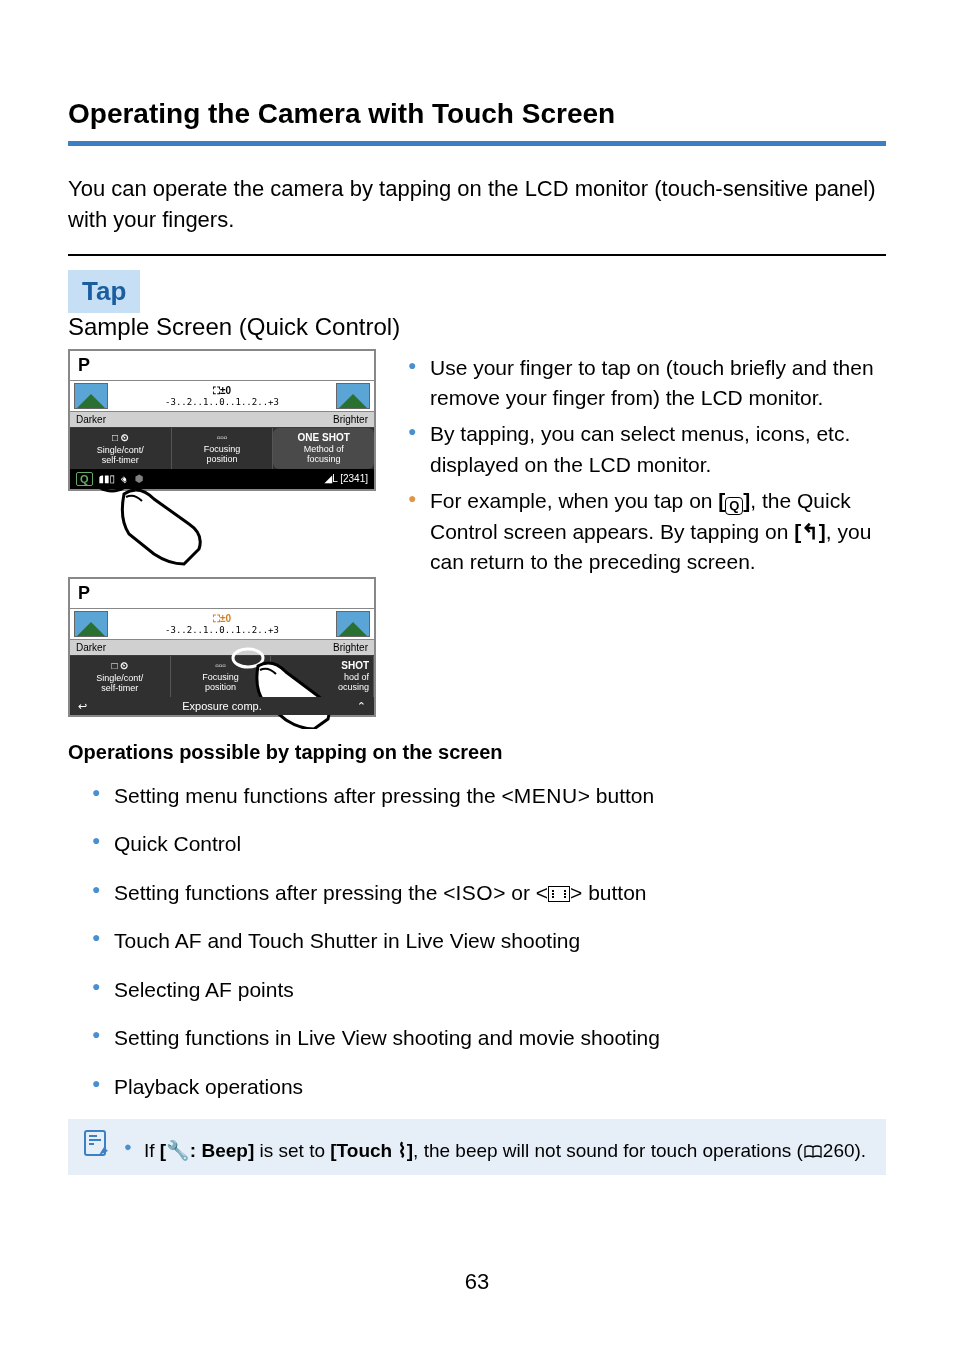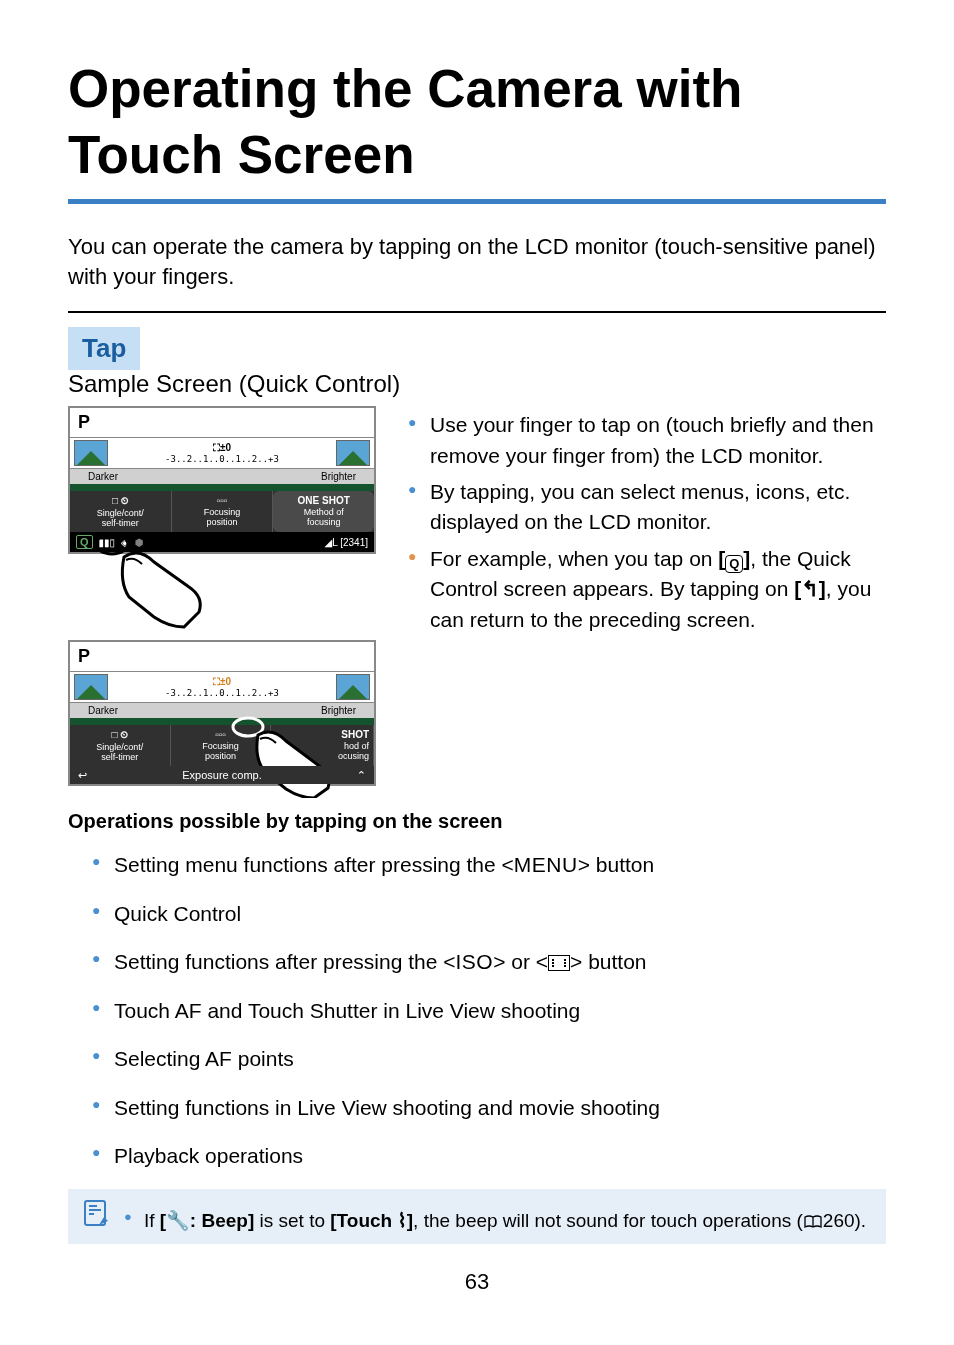--- a/index.html
+++ b/index.html
@@ -10,24 +10,25 @@
     body {
       font-family: Arial, Helvetica, sans-serif;
       width: 954px;
       height: 1345px;
       background: #fff;
       padding: 56px 68px 40px 68px;
       position: relative;
       color: #000;
     }
     .page-title {
-      font-size: 53px;
+      font-size: 28px;
       font-weight: bold;
       line-height: 1.25;
       margin-bottom: 10px;
+      margin-top: 40px;
     }
     .title-underline {
       height: 5px;
       background: #3b7fc4;
       margin-bottom: 28px;
     }
     .intro-text {
       font-size: 22px;
       line-height: 1.4;
       margin-bottom: 18px;
@@ -152,24 +153,24 @@
       font-size: 10px;
       font-weight: bold;
     }
     .cs-scale-top .orange {
       color: #d08020;
     }
     .cs-labels {
       background: #d0d0d0;
       display: flex;
       justify-content: space-between;
-      padding: 2px 18px;
+      padding: 2px 6px;
       font-size: 10px;
       color: #000;
-      border-bottom: 7px solid #14532d;
+      border-bottom: 1px solid #14532d;
     }
     .cs-buttons {
       display: flex;
       background: #303030;
     }
     .cs-btn {
       flex: 1;
       text-align: center;
       padding: 4px 2px;
       font-size: 9px;

